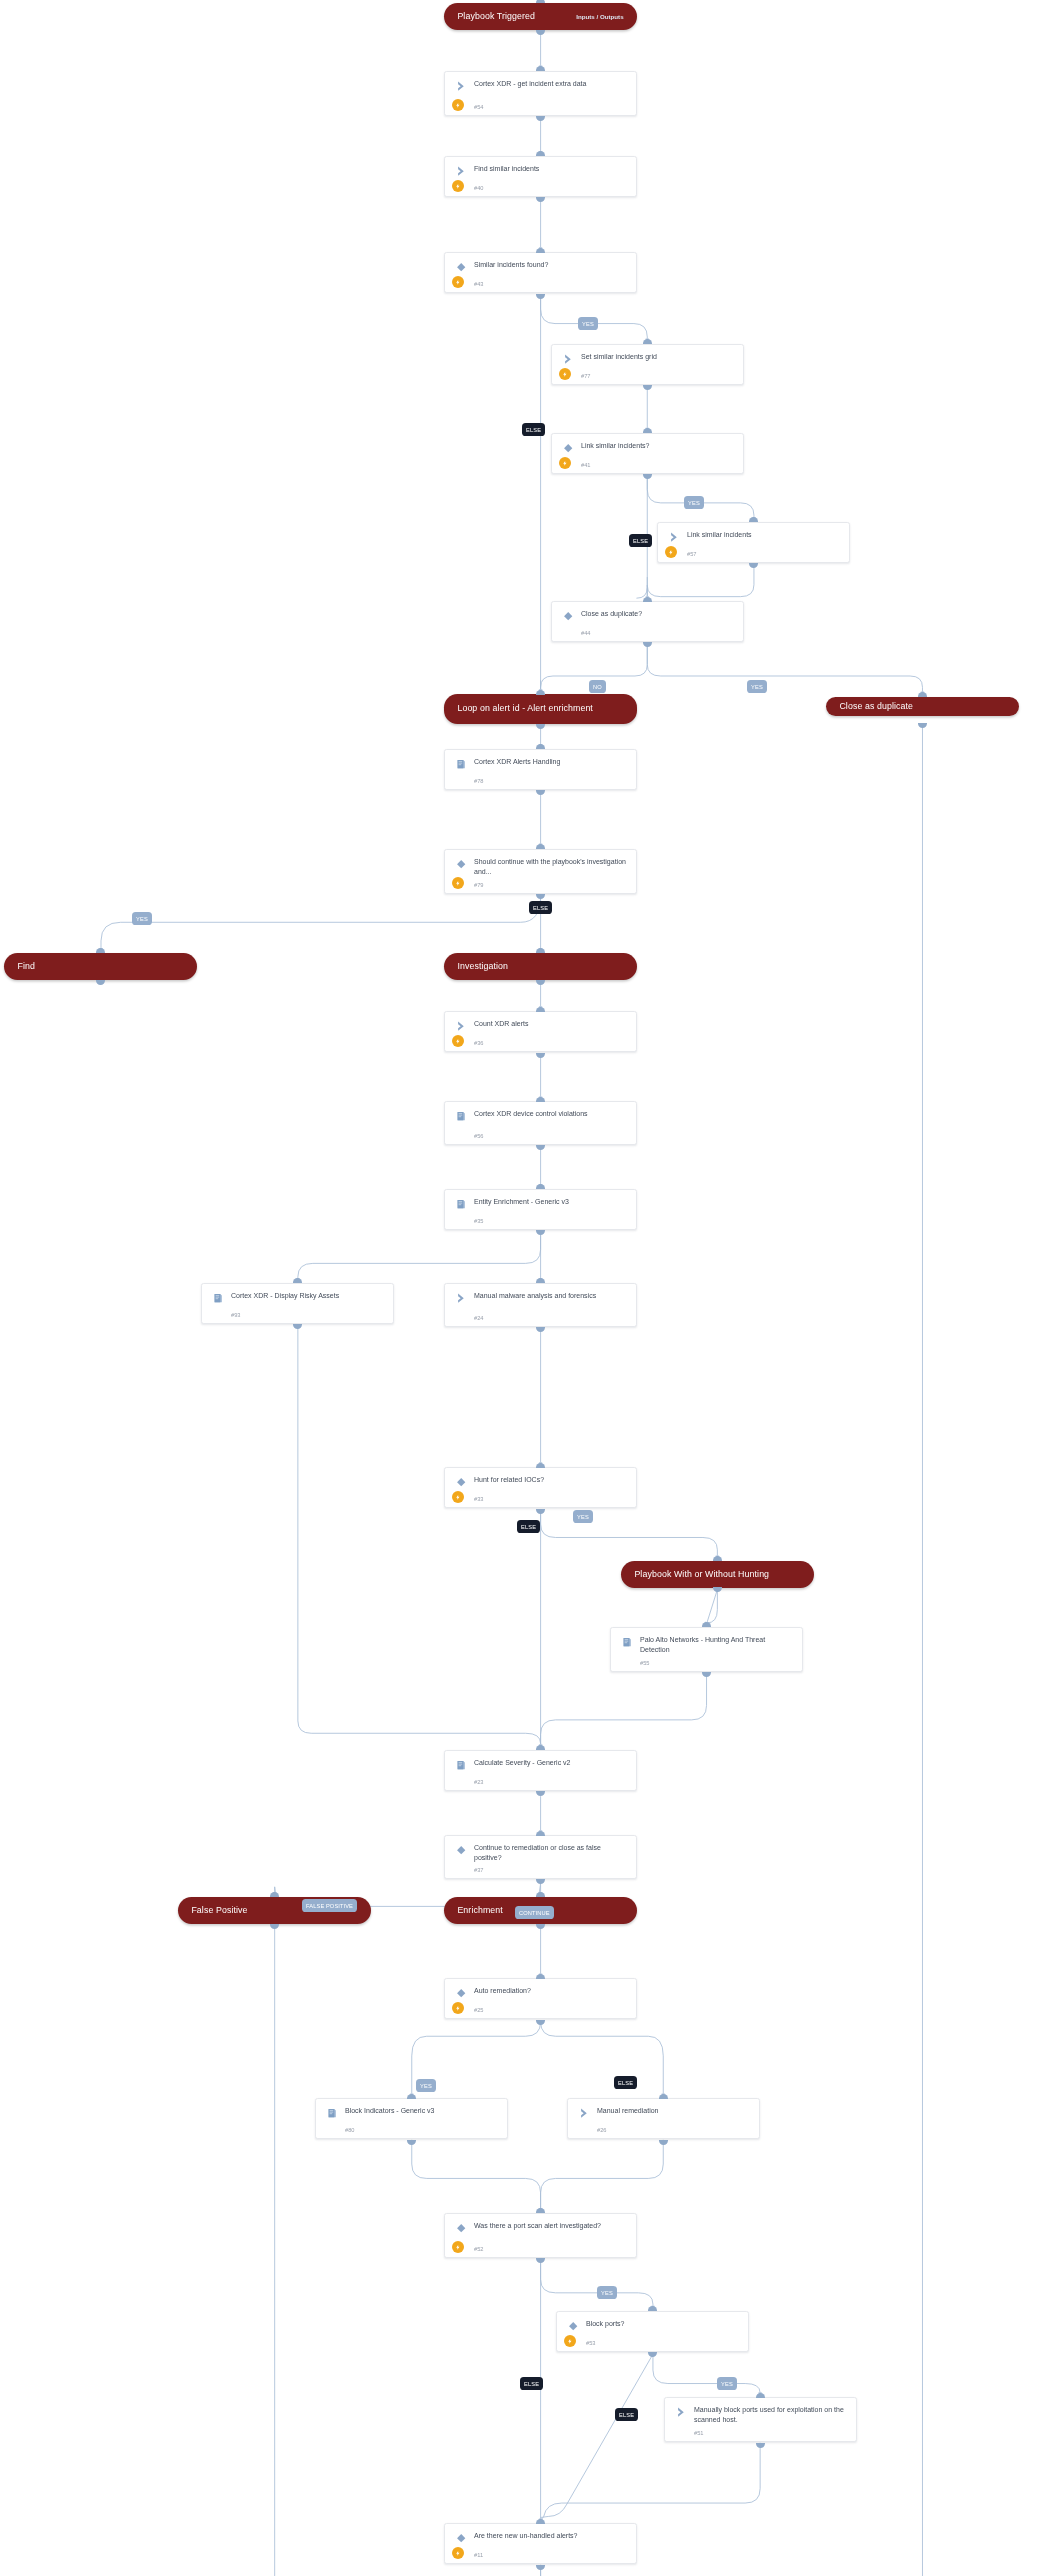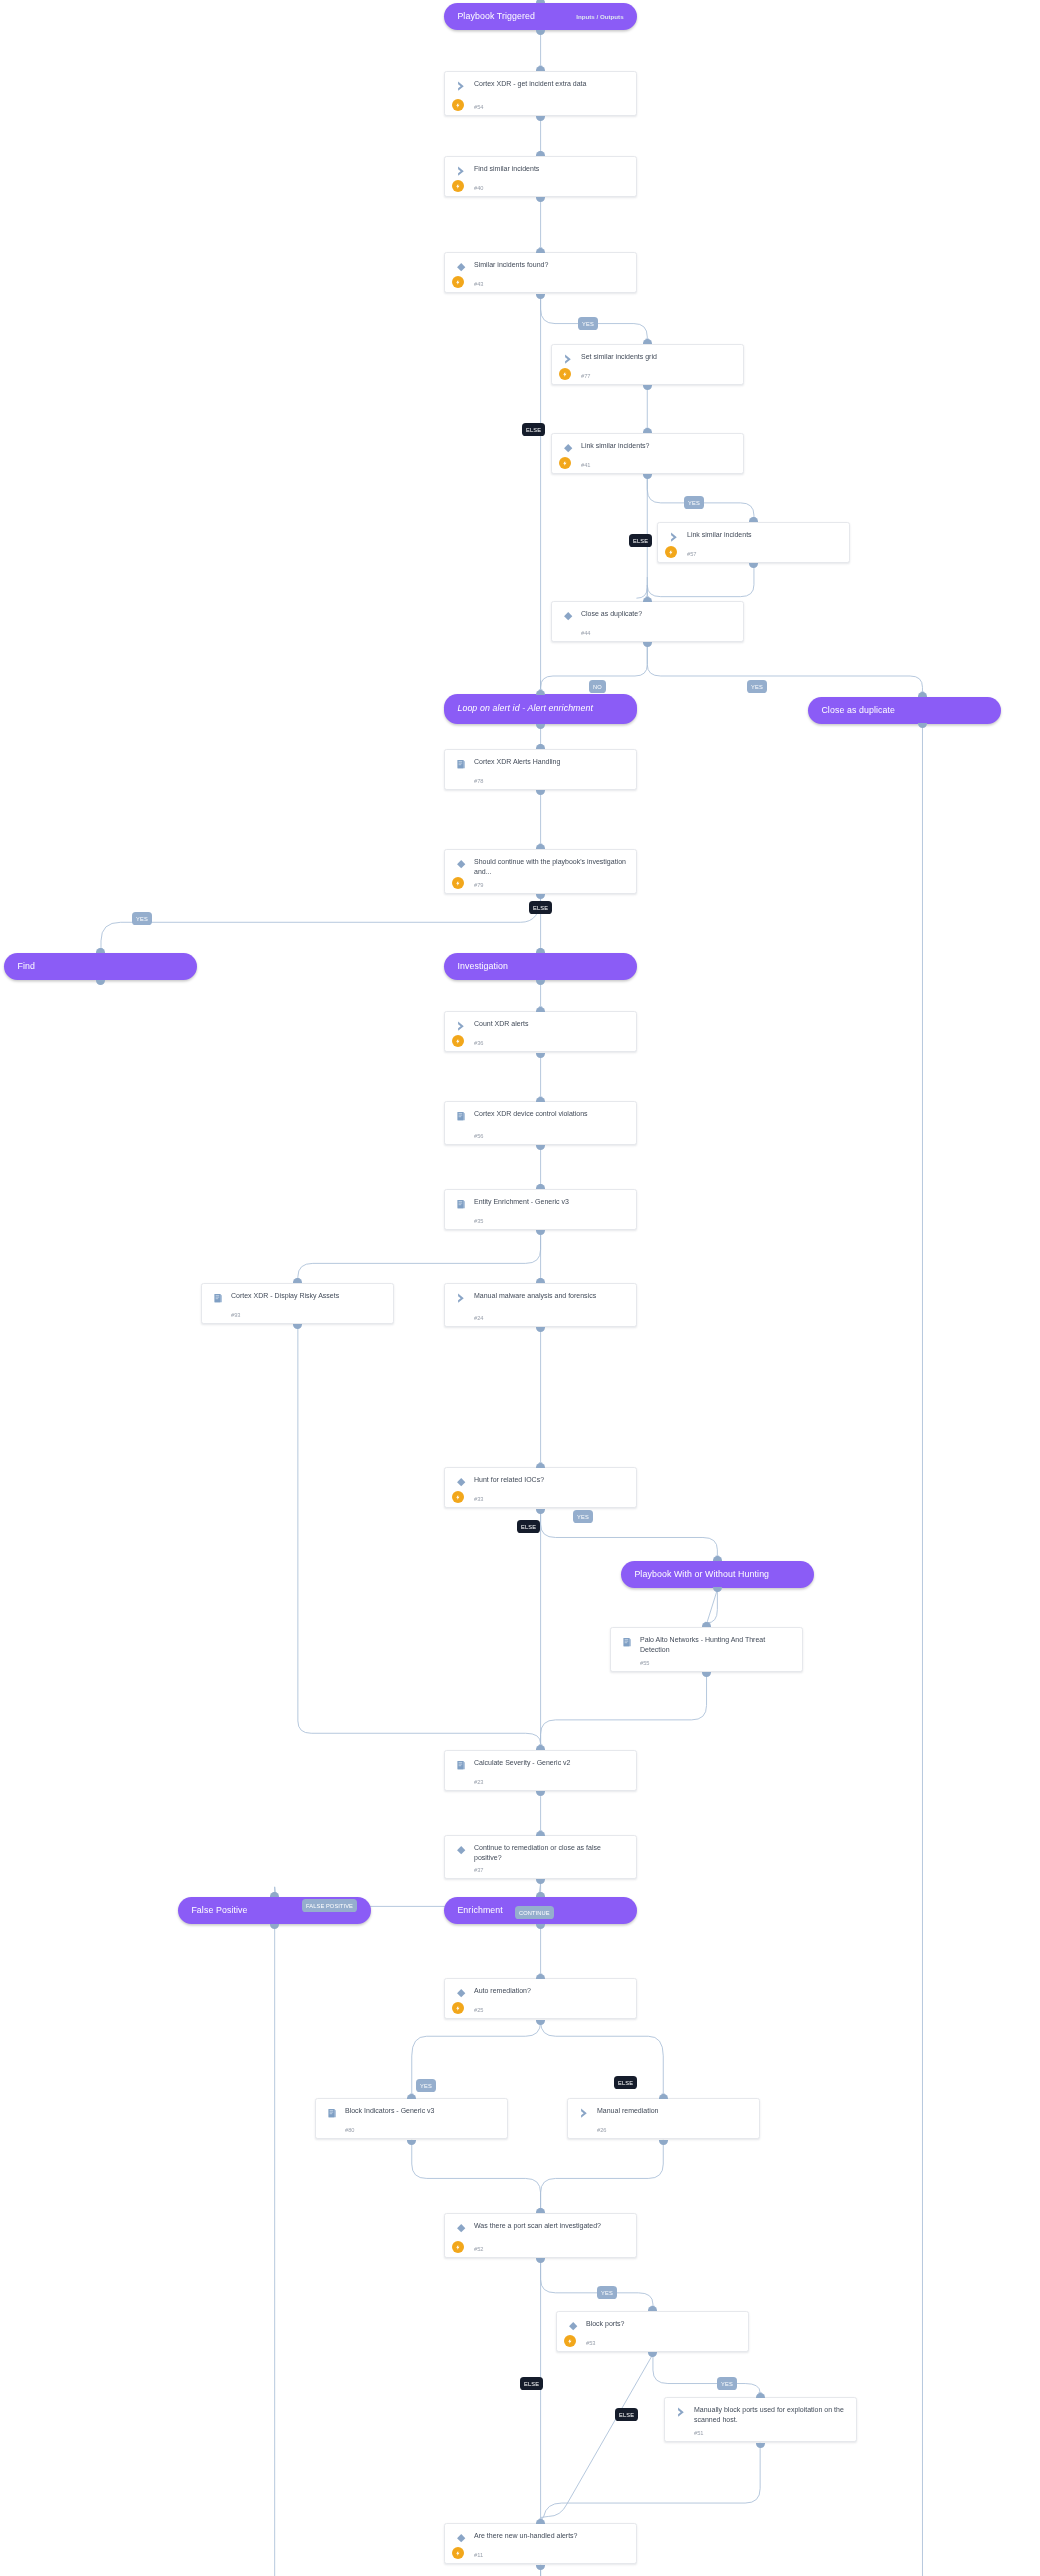--- a/index.html
+++ b/index.html
@@ -20,21 +20,21 @@
     position: absolute;
     top: 0; left: 0;
     width: 1041px;
     height: 3042px;
     pointer-events: none;
   }
 
   
   .section-node {
     position: absolute;
-    background: #8b5cf6;
+    background: #7f1d1d;
     border-radius: 13.4px;
     box-shadow: 0 1.5px 2.6px rgba(0,0,0,0.22);
     display: flex;
     align-items: center;
     z-index: 5;
   }
   .section-title {
     color: #ffffff;
     font-size: 8.8px;
     font-weight: 500;
@@ -233,24 +233,24 @@
       <path d="M1049,5710 L1049,5762 Q1049,5782 1023,5782 L533,5782" marker-end="none"></path>
       <path d="M1790,5710 L1790,5762 Q1790,5782 1764,5782 L1049,5782" marker-end="none"></path>
       <path d="M176,5782 L176,5758" marker-end="none"></path>
     </g>
   </svg>
 
   <div class="section-node" style="left:444px;top:3.1px;width:193px;height:27px;">
     <span class="section-title">Playbook Triggered</span>
     <span class="section-sub">Inputs / Outputs</span>
   </div>
-  <div class="section-node" style="left:444px;top:694px;width:193px;height:30px;font-style:italic;">
+  <div class="section-node" style="left:444px;top:694px;width:193px;height:30px;">
     <span class="section-title">Loop on alert id - Alert enrichment</span>
   </div>
-  <div class="section-node" style="left:808px;top:697px;width:193px;height:27px;">
+  <div class="section-node" style="left:826px;top:697px;width:193px;height:19px;">
     <span class="section-title">Close as duplicate</span>
   </div>
   <div class="section-node" style="left:4.1px;top:953px;width:193px;height:27px;">
     <span class="section-title">Find</span>
   </div>
   <div class="section-node" style="left:444px;top:953px;width:193px;height:27px;">
     <span class="section-title">Investigation</span>
   </div>
   <div class="section-node" style="left:621px;top:1561px;width:193px;height:27px;">
     <span class="section-title">Playbook With or Without Hunting</span>

